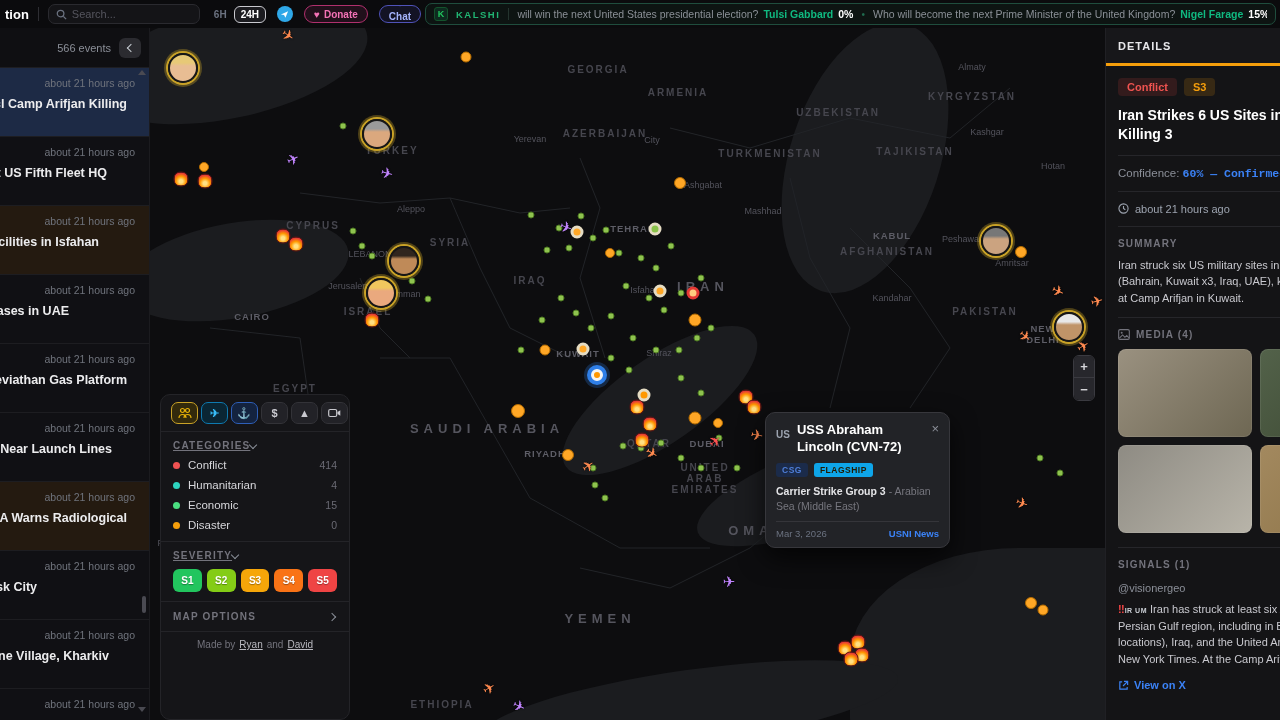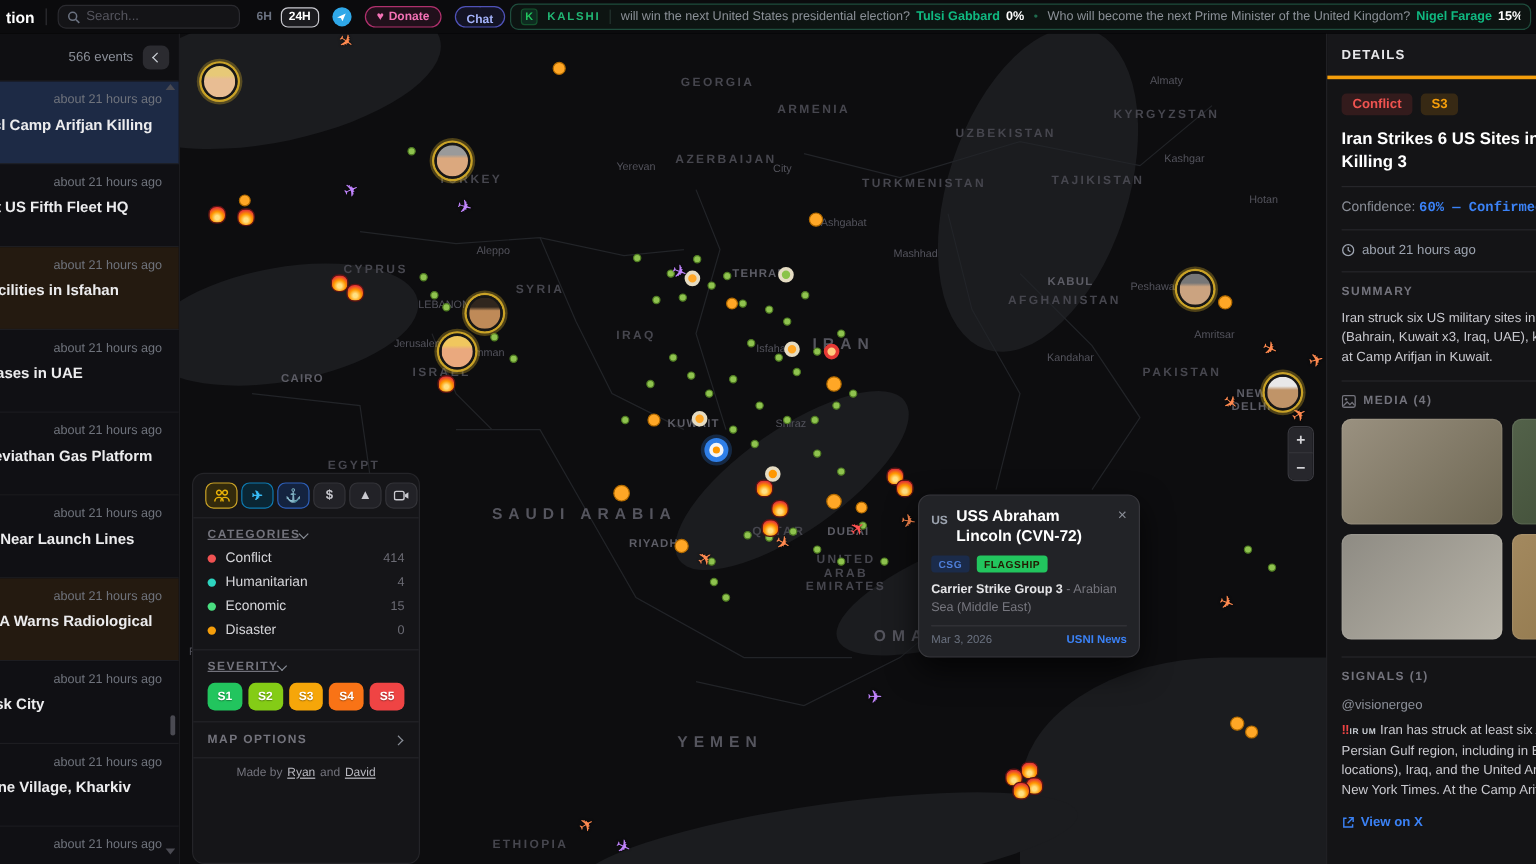--- a/index.html
+++ b/index.html
@@ -96,21 +96,21 @@
 
   
   .popup{position:absolute;left:615px;top:384px;width:185px;background:#222327;border:1px solid #37373c;border-radius:10px;z-index:12;box-shadow:0 10px 26px rgba(0,0,0,.7);padding:9px 10px 8px 10px;}
   .pop-head{display:flex;gap:7px;}
   .pop-flag{color:#9ca3af;font-size:10px;font-weight:bold;margin-top:7px;flex:0 0 auto;}
   .pop-title{color:#fff;font-size:13px;font-weight:bold;line-height:1.3;flex:1;}
   .pop-x{color:#8b8f98;font-size:13px;line-height:1;flex:0 0 auto;}
   .pop-badges{display:flex;gap:6px;margin:7px 0 7px 0;}
   .pbadge{font-size:8.5px;font-weight:bold;border-radius:3px;padding:2px 6px;letter-spacing:.5px;}
   .pbadge.blue{background:#1b2b4a;color:#4f7fd9;}
-  .pbadge.gold{background:#22c55e;color:#231a00;}
+  .pbadge.gold{background:#0ea5e9;color:#231a00;}
   .pop-body{font-size:10.5px;line-height:1.45;}
   .pop-group{color:#e4e4e7;font-weight:bold;}
   .pop-loc{color:#76767e;}
   .pop-foot{display:flex;justify-content:space-between;border-top:1px solid #35353a;margin-top:7px;padding-top:6px;}
   .pop-date{color:#6b7280;font-size:9.5px;}
   .pop-src{color:#3b82f6;font-size:9.5px;font-weight:bold;}
 
   
   .details{position:absolute;left:1105px;top:28px;width:175px;height:692px;background:#141416;z-index:30;overflow:hidden;border-left:1px solid #202024;}
   .det-head{height:38px;display:flex;align-items:center;padding-left:12px;color:#e7e7ea;font-size:11px;font-weight:bold;letter-spacing:1px;border-bottom:3px solid #f59e0b;background:#17171a;}
@@ -222,21 +222,21 @@
       <span class="ml t" style="left: 822px; top: 39px;">Almaty</span>
       <span class="ml t" style="left: 837px; top: 104px;">Kashgar</span>
       <span class="ml t" style="left: 903px; top: 138px;">Hotan</span>
       <span class="ml t" style="left: 553px; top: 157px;">Ashgabat</span>
       <span class="ml t" style="left: 613px; top: 183px;">Mashhad</span>
       <span class="ml c" style="left: 737px; top: 223px;">AFGHANISTAN</span>
       <span class="ml T" style="left: 742px; top: 207px;">KABUL</span>
       <span class="ml t" style="left: 742px; top: 270px;">Kandahar</span>
       <span class="ml t" style="left: 812px; top: 211px;">Peshawar</span>
       <span class="ml c" style="left: 835px; top: 283px;">PAKISTAN</span>
-      <span class="ml t" style="left: 862px; top: 251px; text-align: center;">Amritsar</span>
+      <span class="ml t" style="left: 862px; top: 235px; text-align: center;">Amritsar</span>
       <span class="ml T" style="left: 893px; top: 306px;">NEW DELHI</span>
       <span class="ml c" style="left: 300px; top: 214px;">SYRIA</span>
       <span class="ml t" style="left: 261px; top: 181px;">Aleppo</span>
       <span class="ml t" style="left: 220px; top: 226px;">LEBANON</span>
       <span class="ml c" style="left: 163px; top: 197px;">CYPRUS</span>
       <span class="ml c" style="left: 380px; top: 252px;">IRAQ</span>
       <span class="ml T" style="left: 483px; top: 200px;">TEHRAN</span>
       <span class="ml t" style="left: 495px; top: 262px;">Isfahan</span>
       <span class="ml C" style="left: 553px; top: 258px;">IRAN</span>
       <span class="ml c" style="left: 218px; top: 283px;">ISRAEL</span>

